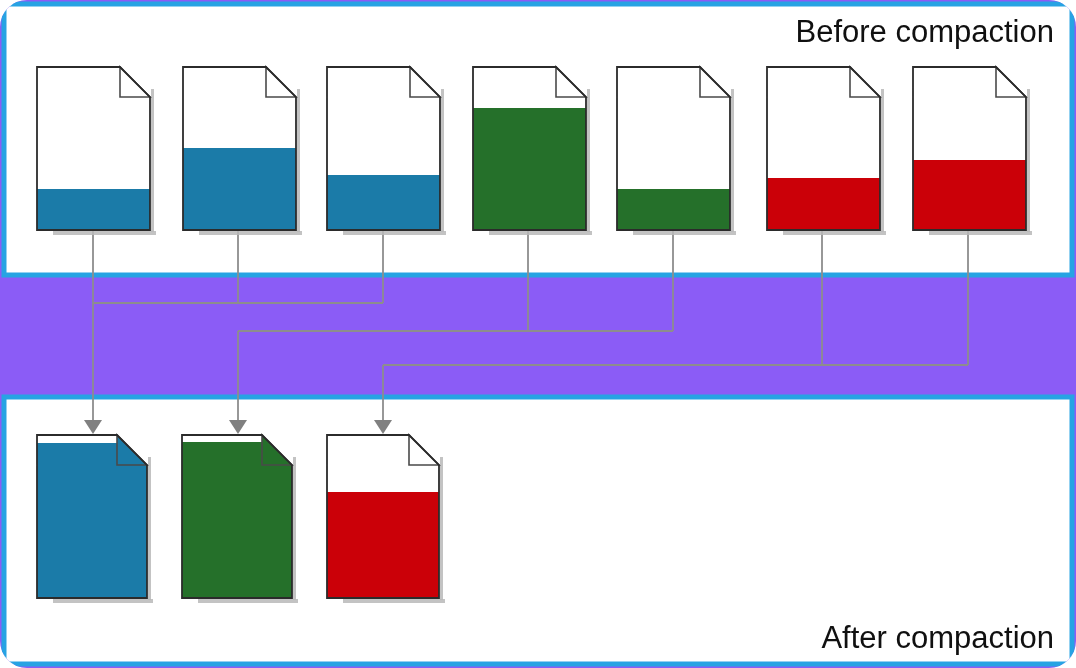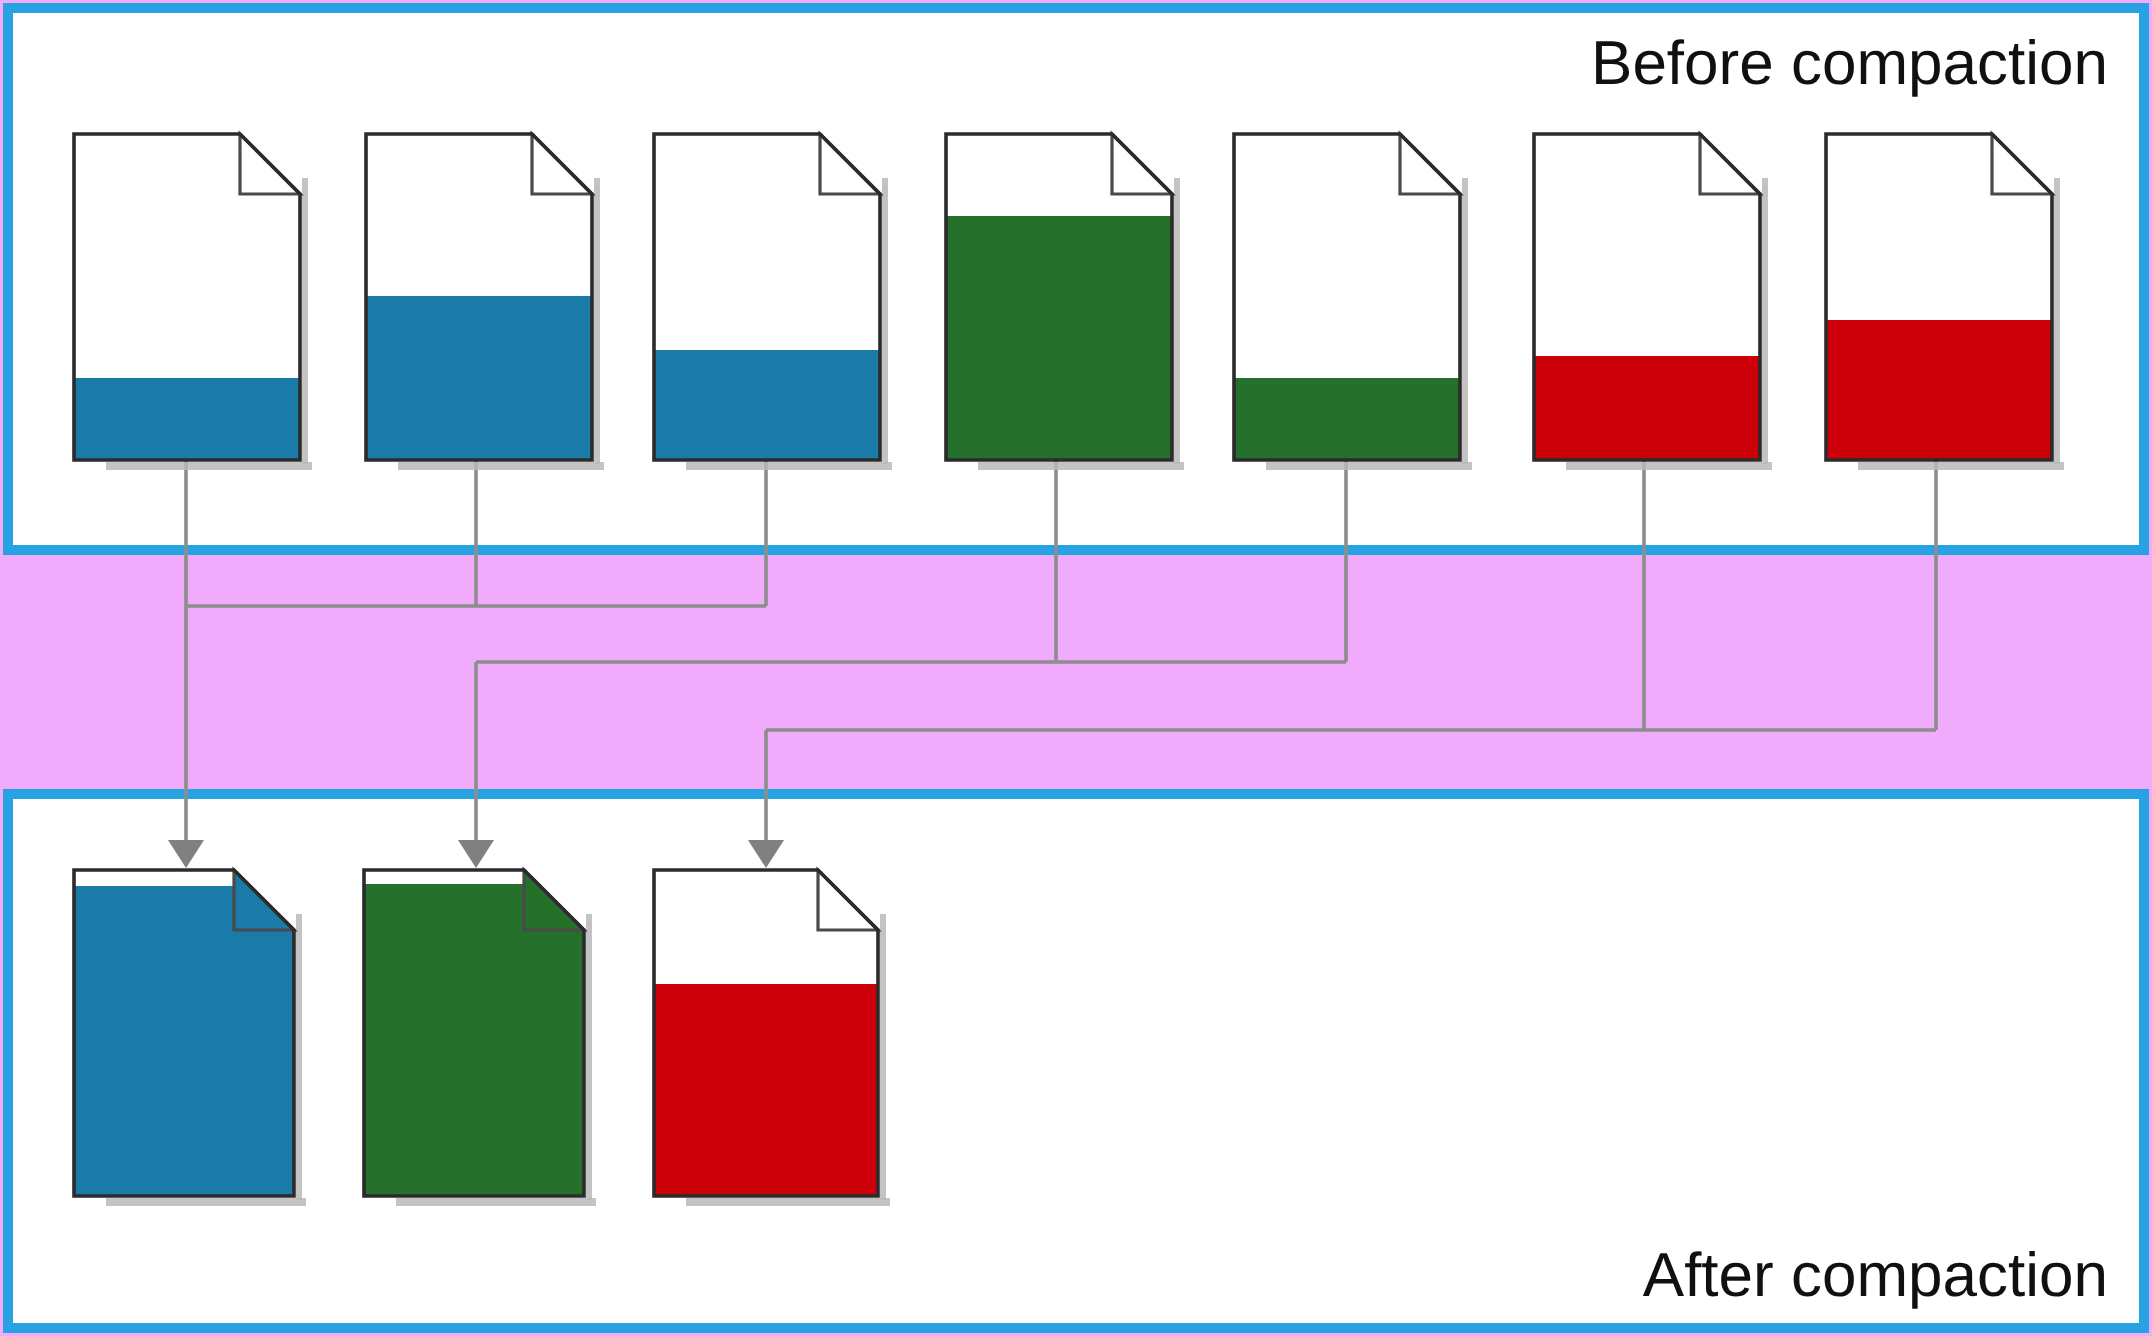--- a/index.html
+++ b/index.html
@@ -4,23 +4,24 @@
 <style>
   html, body {
     margin: 0;
     padding: 0;
     background: #ffffff;
   }
   #stage {
     position: relative;
     width: 1076px;
     height: 668px;
-    background: #f0abfc;
+    background: #8b5cf6;
     overflow: hidden;
     font-family: "Liberation Sans", sans-serif;
+    border-radius: 27px;
   }
   #diagram-svg {
     position: absolute;
     left: 0;
     top: 0;
     width: 1076px;
     height: 668px;
   }
   .frame-label {
     font-family: "Liberation Sans", sans-serif;

